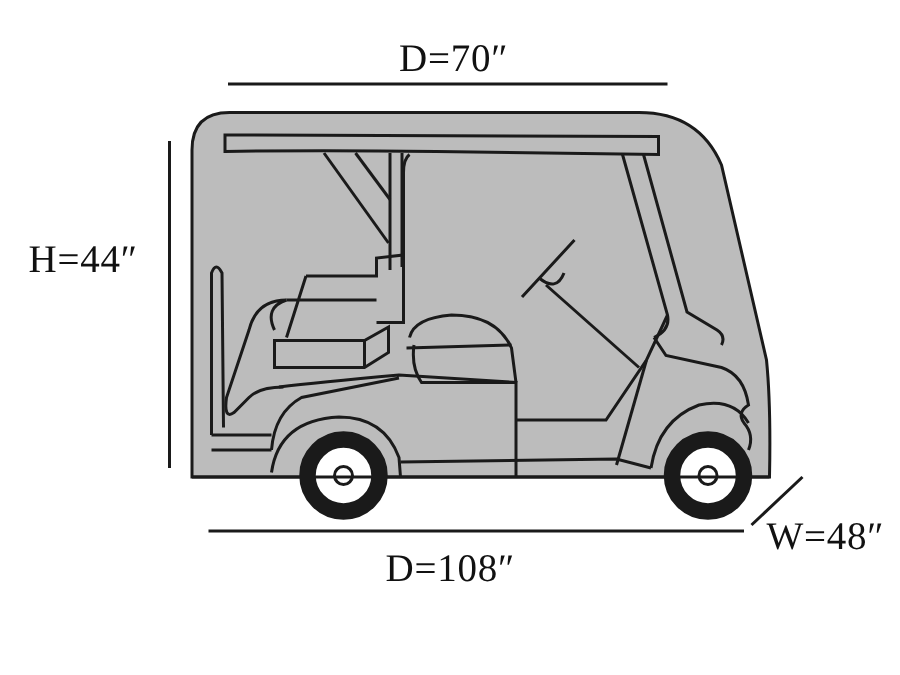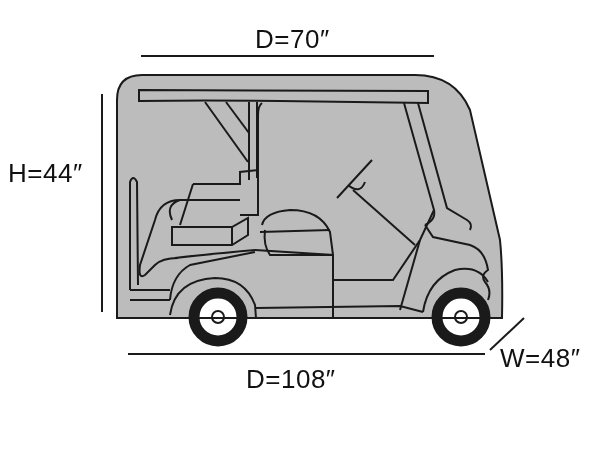--- a/index.html
+++ b/index.html
@@ -9,24 +9,25 @@
     }
     body {
       width: 600px;
       height: 450px;
       position: relative;
       overflow: hidden;
       font-family: "Liberation Sans", "DejaVu Sans", sans-serif;
     }
     .canvas {
       position: absolute;
-      left: 0;
+      left: 11px;
       top: 0;
       width: 508px;
       height: 450px;
+      font-family: Liberation Serif, serif;
     }
     .dim-label {
       position: absolute;
       font-size: 26px;
       color: #111111;
       letter-spacing: 0.5px;
       white-space: nowrap;
       line-height: 1;
     }
     .dim-top { left: 255px; top: 26px; }

